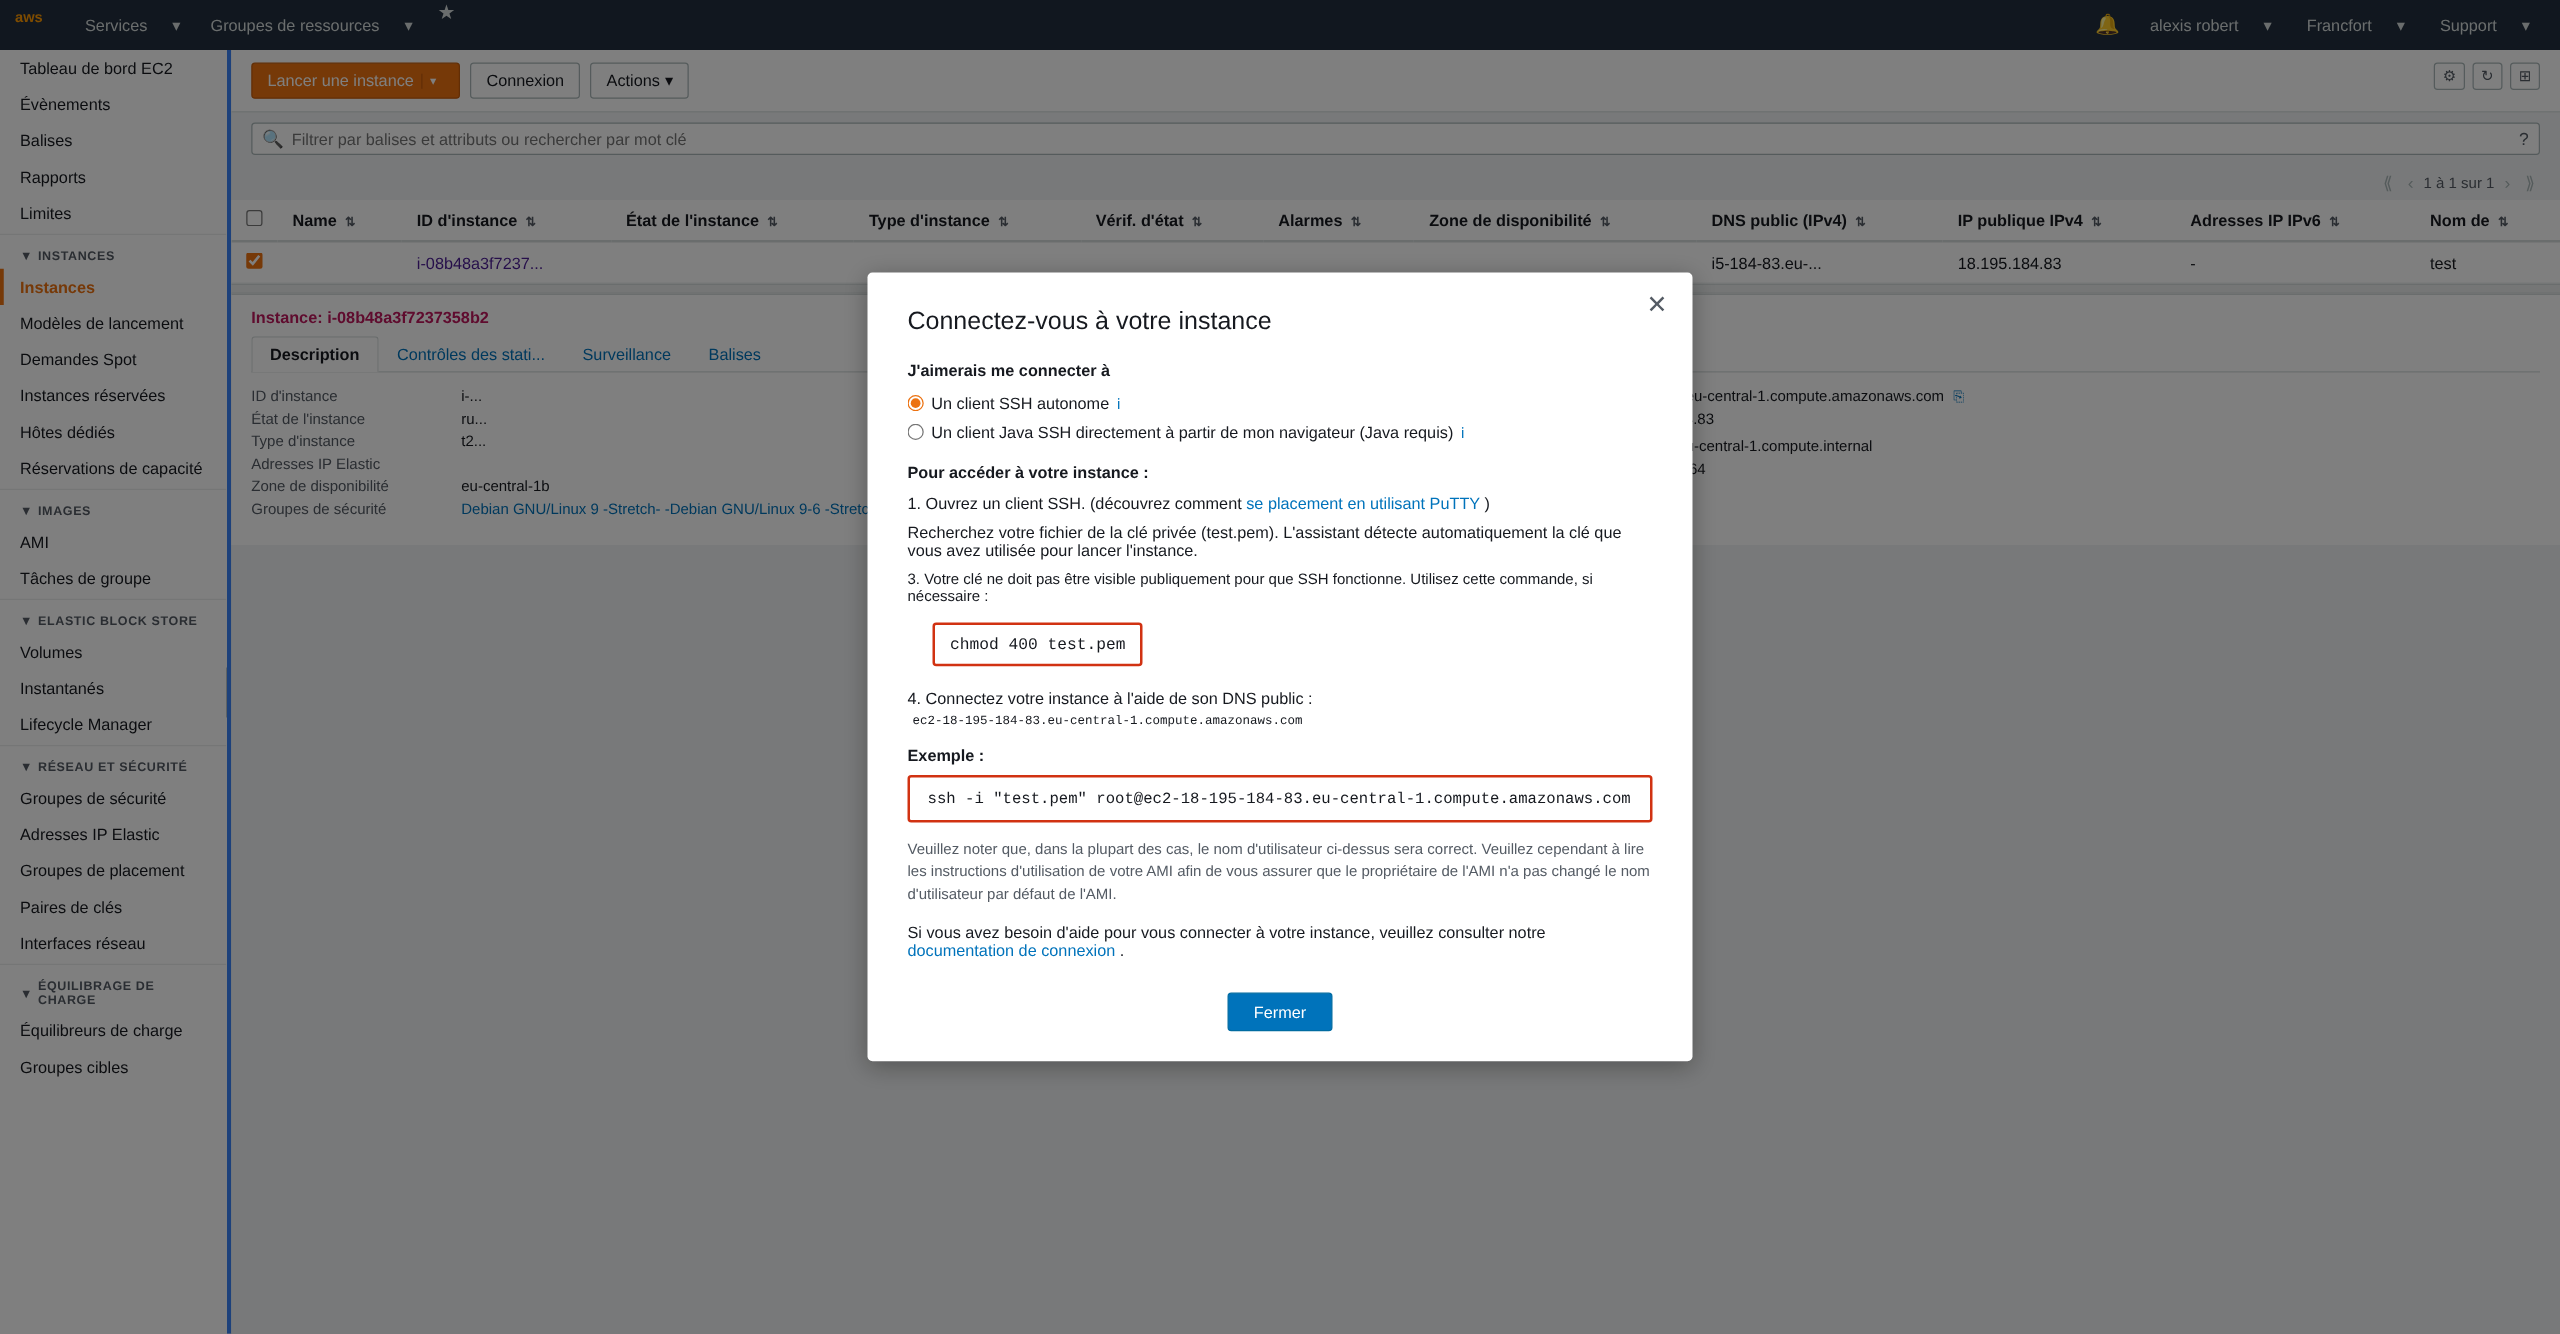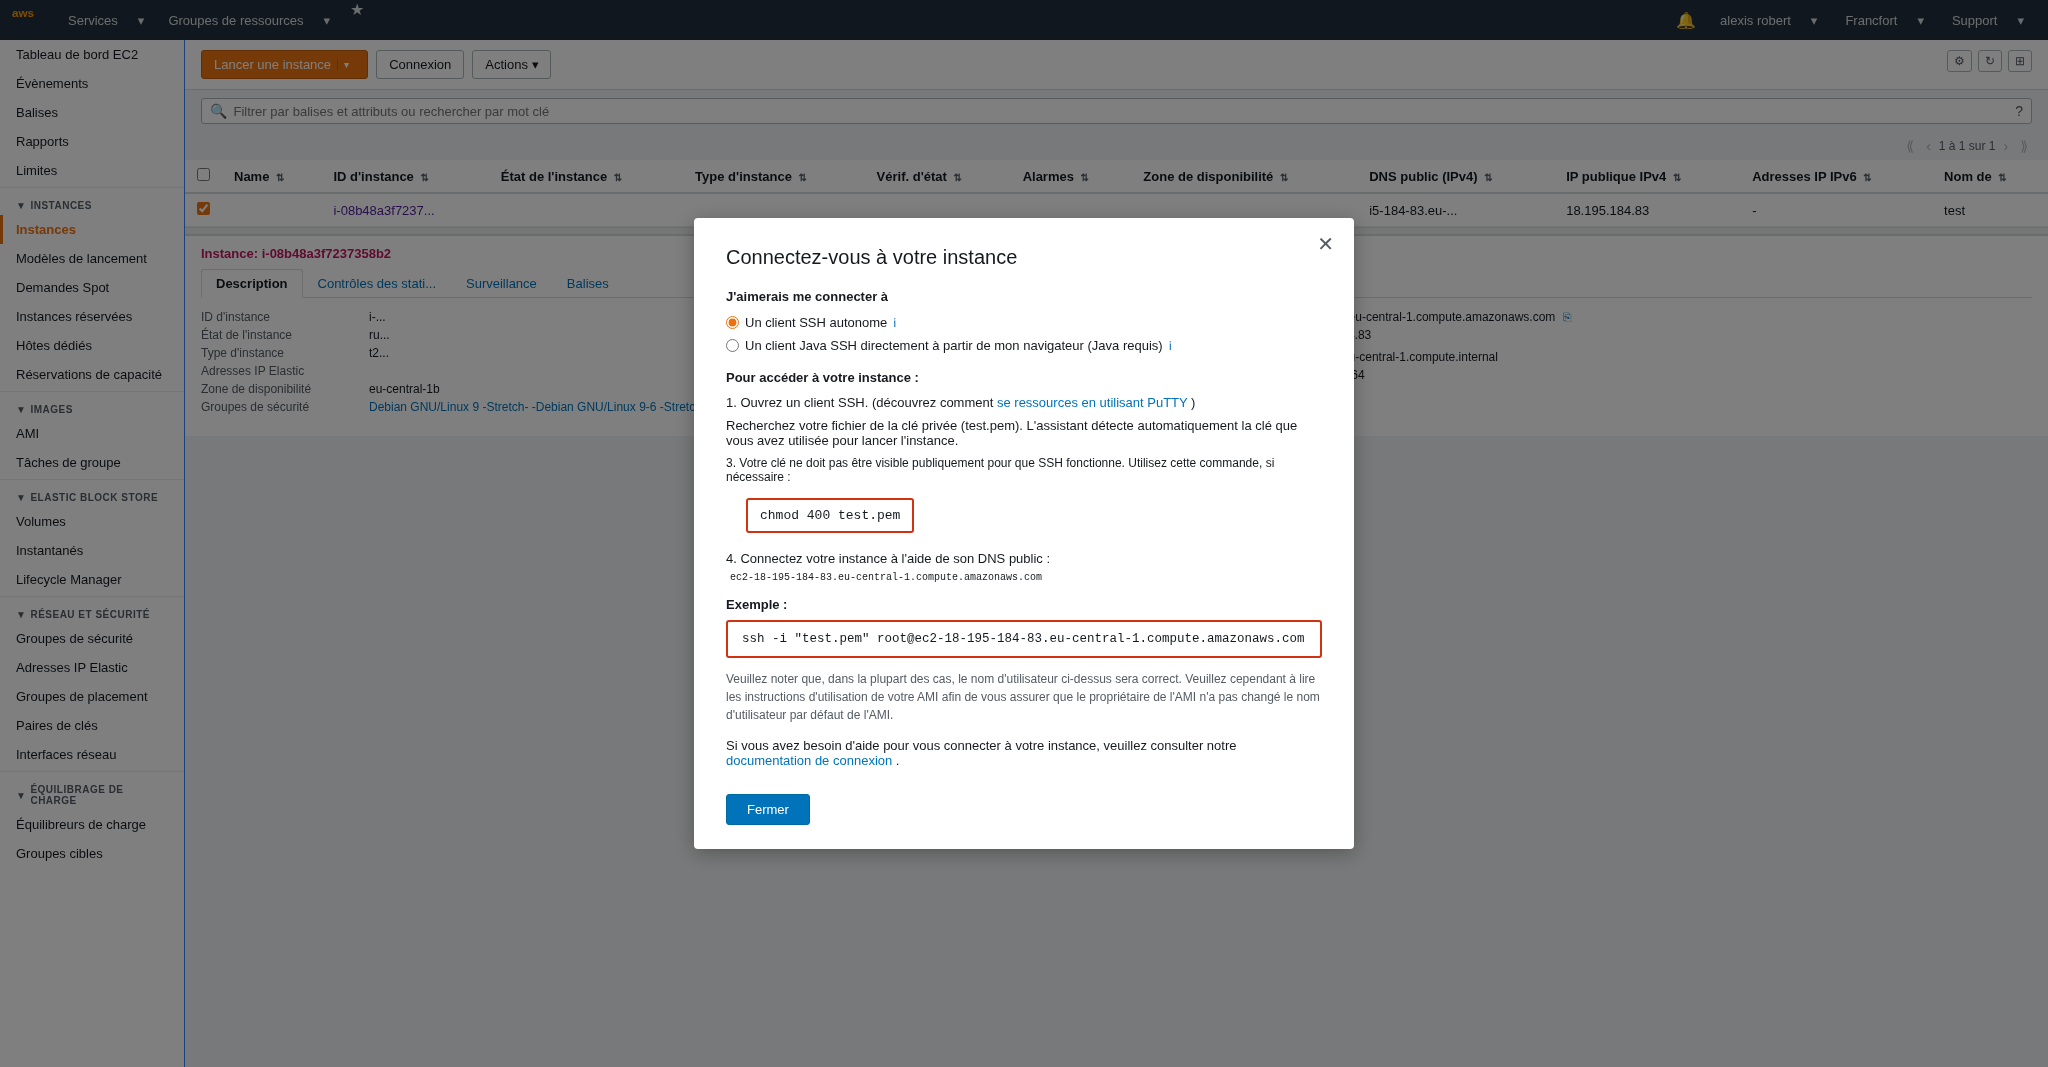--- a/index.html
+++ b/index.html
@@ -46,21 +46,21 @@
     .main-layout {
       display: flex;
       margin-top: 40px;
       height: calc(100vh - 40px);
     }
 
     
     .sidebar {
       width: 185px;
       background: #fff;
-      border-right: 1px solid #3b82f6;
+      border-right: 4px solid #3b82f6;
       overflow-y: auto;
       flex-shrink: 0;
       position: relative;
     }
     .sidebar-collapse {
       position: absolute;
       right: -12px;
       top: 50%;
       transform: translateY(-50%);
       width: 12px;
@@ -313,21 +313,21 @@
       color: #16191f;
       margin: 6px 0 14px 4px;
       display: block;
     }
     .modal-note {
       font-size: 12px;
       color: #545b64;
       margin-bottom: 14px;
       line-height: 1.5;
     }
-    .modal-footer { display: flex; justify-content: flex-start; padding-top: 10px; }
+    .modal-footer { display: flex; justify-content: center; padding-top: 10px; }
     .btn-close-modal {
       background: #0073bb;
       color: #fff;
       border: 1px solid #006ba1;
       padding: 7px 20px;
       border-radius: 3px;
       cursor: pointer;
       font-size: 13px;
     }
 
@@ -613,21 +613,21 @@
         <span>Un client Java SSH directement à partir de mon navigateur (Java requis)</span>
         <span class="info-icon">ℹ</span>
       </label>
     </div>
 
     <p class="for-access-bold">Pour accéder à votre instance :</p>
 
     <ol style="list-style:none; padding:0; margin: 10px 0 0 0;">
       <li style="margin-bottom:8px; font-size:13px;">
         1. <span>Ouvrez un client SSH. (découvrez comment </span>
-        <a class="link-blue" href="#">se ressources en utilisant PuTTY</a>
+        <a class="link-blue" href="#">se placement en utilisant PuTTY</a>
         <span>)</span>
       </li>
       <li style="margin-bottom:8px; font-size:13px;">Recherchez votre fichier de la clé privée (test.pem). L'assistant détecte automatiquement la clé que vous avez utilisée pour lancer l'instance.</li>
       <li style="margin-bottom:6px; font-size:12px;">
         3. <span>Votre clé ne doit pas être visible publiquement pour que SSH fonctionne. Utilisez cette commande, si nécessaire :</span>
       </li>
     </ol>
 
     <div style="margin-left: 20px; margin-bottom: 10px;">
       <span class="code-box">chmod 400 test.pem</span>

